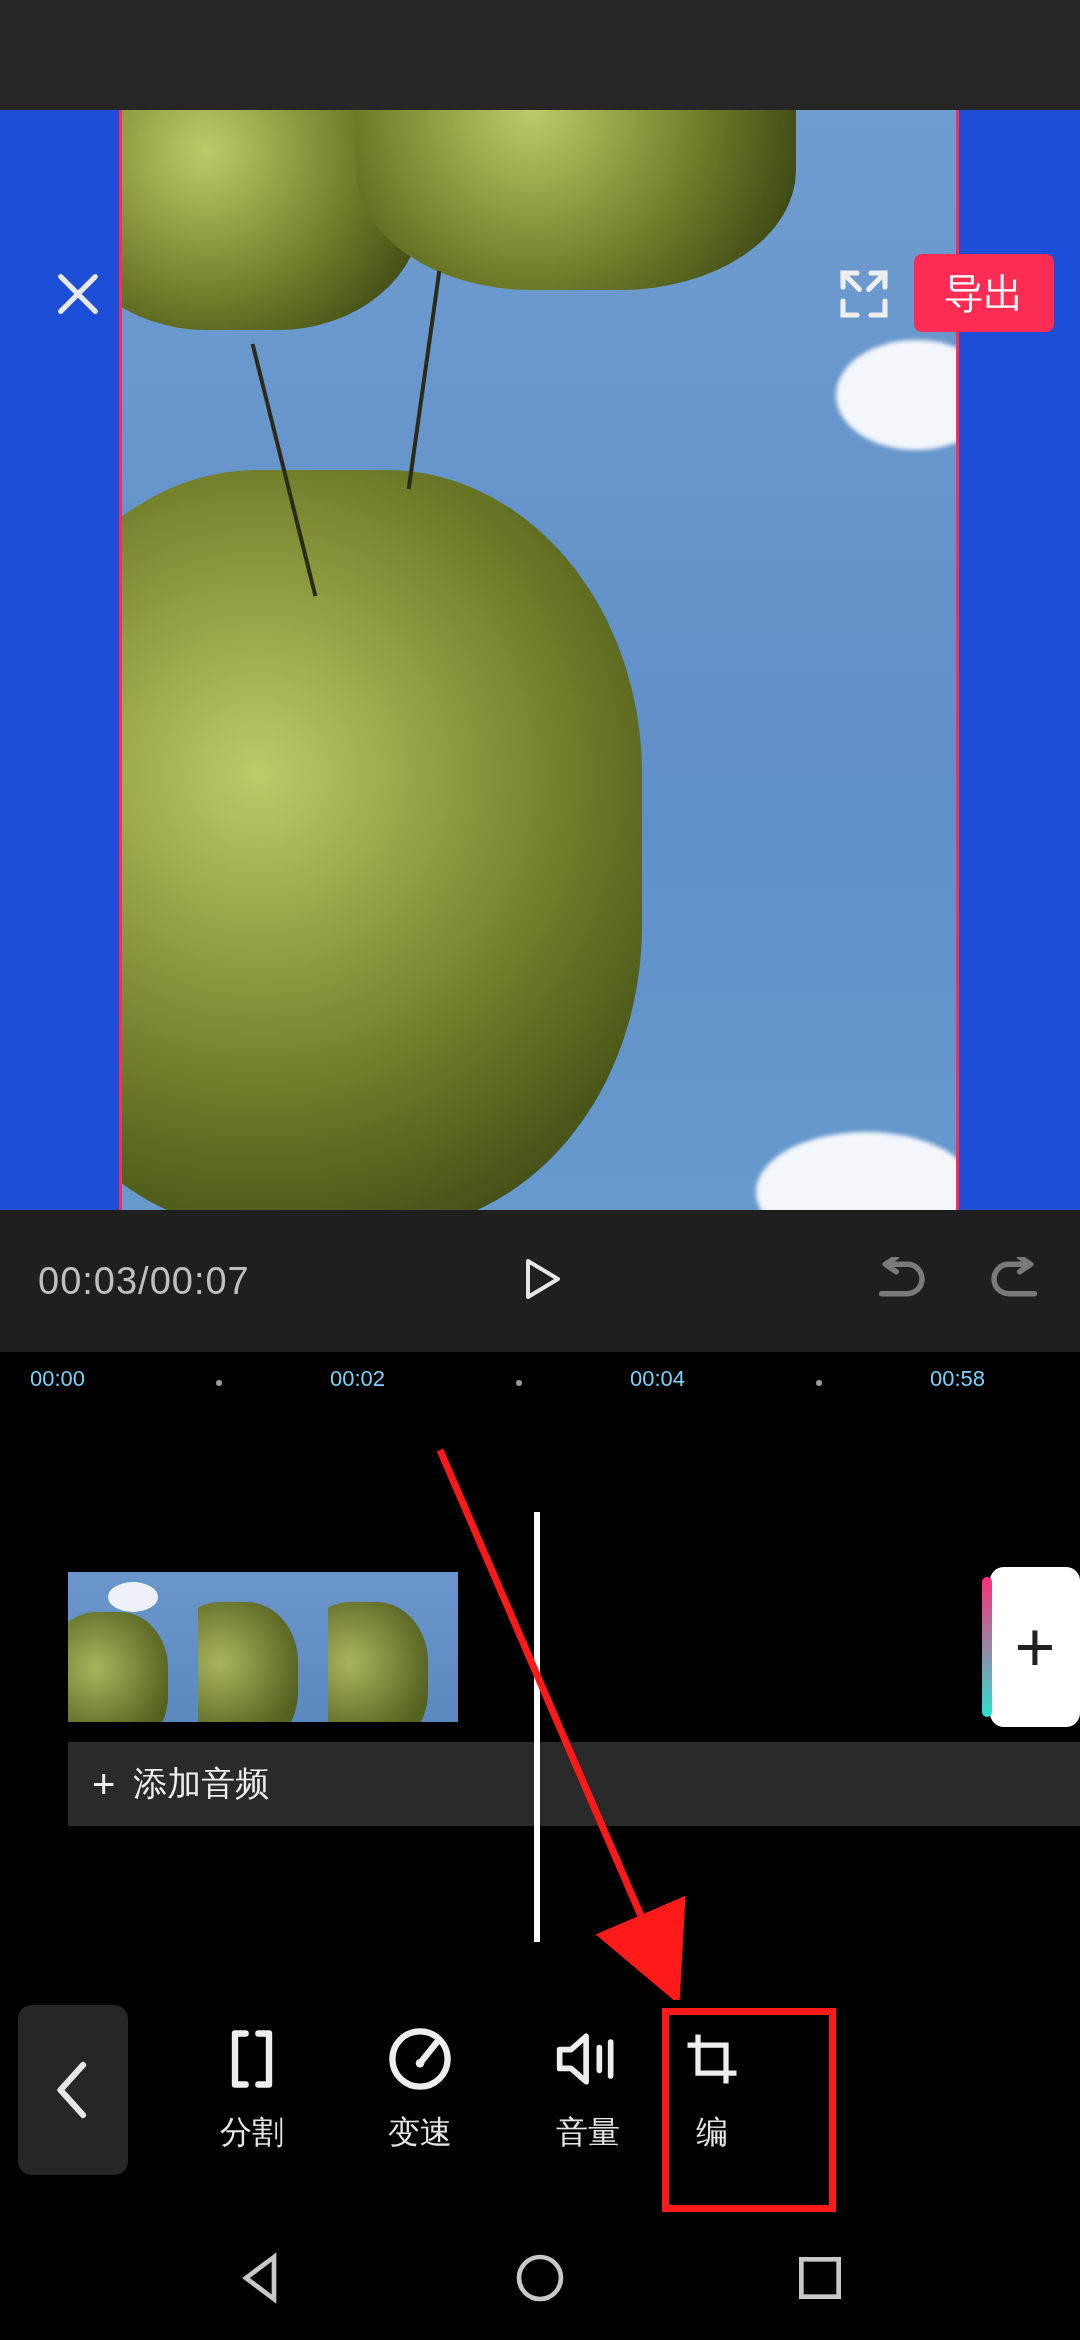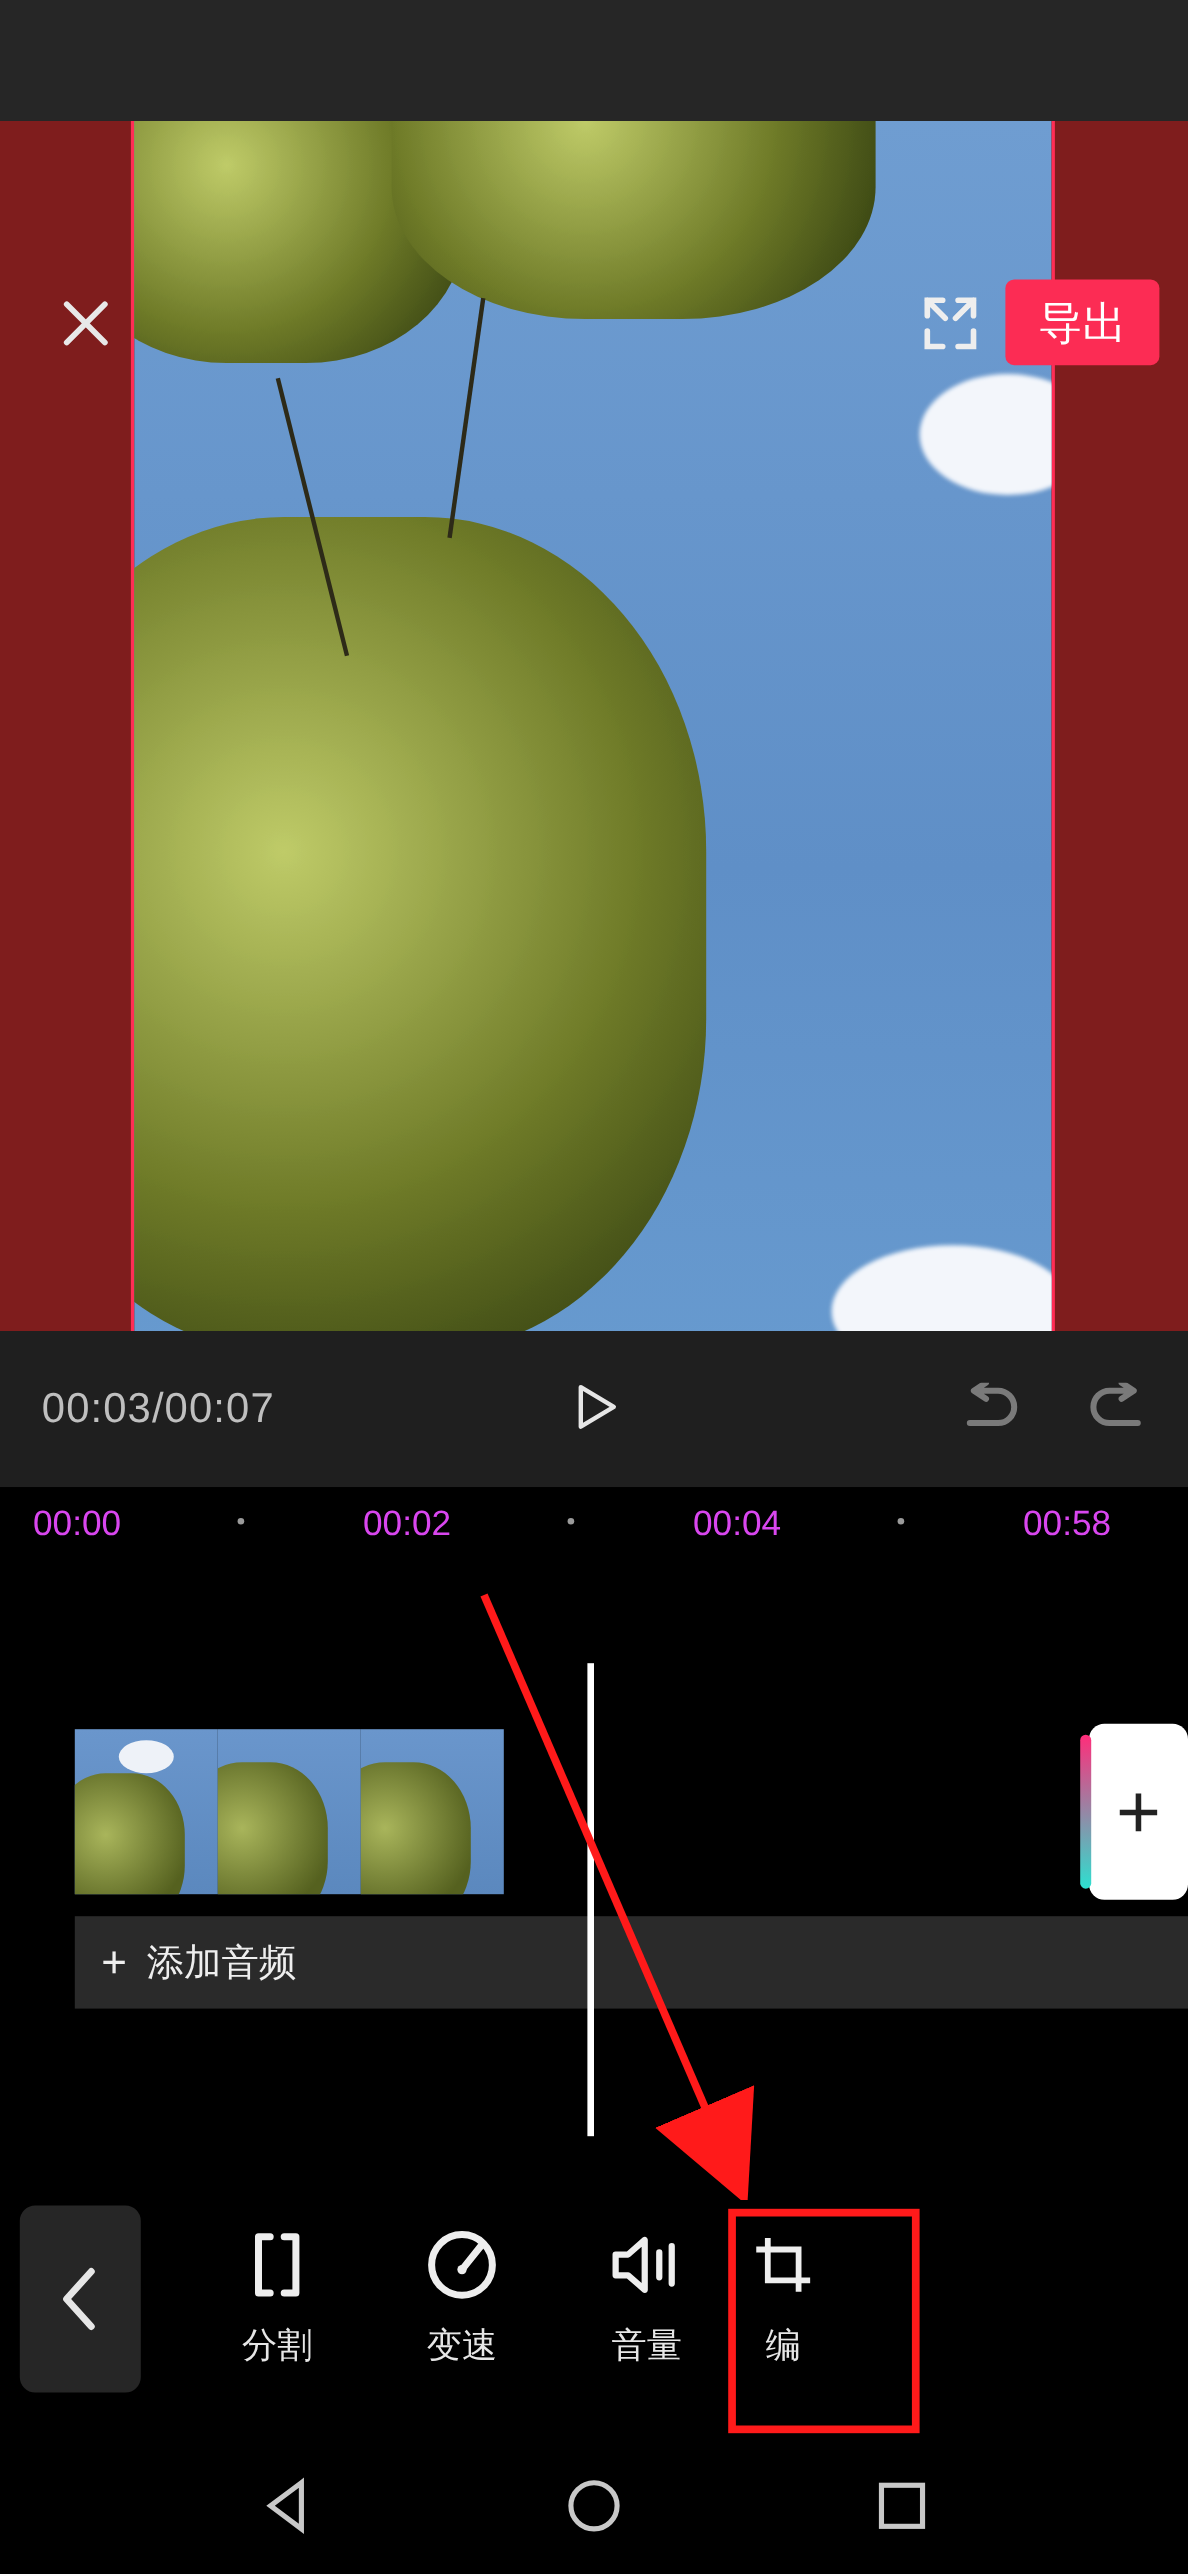--- a/index.html
+++ b/index.html
@@ -1,36 +1,36 @@
 <!DOCTYPE html>
 <html><head>
 <meta charset="utf-8">
 <style>
   * { margin: 0; padding: 0; box-sizing: border-box; }
   html, body { width: 1080px; height: 2340px; background: #000; color: #fff; font-family: -apple-system, "PingFang SC", sans-serif; overflow: hidden; }
   .status-bar { height: 110px; background: #262626; }
-  .preview-area { position: relative; height: 1100px; background: #7f1d1d; }
+  .preview-area { position: relative; height: 1100px; background: #1d4ed8; }
   .video-frame { position: absolute; left: 119px; top: 0; width: 840px; height: 1132px; border-left: 3px solid #ff2d55; border-right: 3px solid #ff2d55; overflow: hidden; }
   .sky { position: absolute; inset: 0; background: linear-gradient(180deg,#6f9dd1 0%,#5f8fc7 60%,#679acf 100%); }
   .cloud { position: absolute; background: #f3f6fb; border-radius: 50%; filter: blur(2px); }
   .tree { position: absolute; border-radius: 40%; background: radial-gradient(circle at 40% 40%, #b9c46a, #6f7a2f 55%, #3f4a1c 90%); filter: contrast(1.1); }
   .branch { position: absolute; background: #2d2a18; }
   .close-btn { position: absolute; left: 44px; top: 150px; width: 68px; height: 68px; display:flex; align-items:center; justify-content:center; }
   .close-btn svg { width: 52px; height: 52px; }
   .fullscreen-btn { position: absolute; right: 180px; top: 148px; width: 72px; height: 72px; display:flex; align-items:center; justify-content:center; }
   .fullscreen-btn svg { width: 56px; height: 56px; }
   .export-btn { position: absolute; right: 26px; top: 144px; width: 140px; height: 78px; background: #fc2c54; border-radius: 8px; display:flex; align-items:center; justify-content:center; font-size: 40px; font-weight: 500; }
   .transport { position: relative; height: 142px; background: #1f1f1f; display:flex; align-items:center; }
   .timecode { position:absolute; left: 38px; font-size: 38px; color: #bfbfbf; letter-spacing: 1px; }
   .play-btn { position:absolute; left: 50%; transform: translateX(-50%); }
   .play-btn svg { width: 48px; height: 48px; }
   .undo-btn { position:absolute; right: 150px; }
   .redo-btn { position:absolute; right: 34px; }
   .undo-btn svg,.redo-btn svg { width: 60px; height: 44px; stroke:#7a7a7a; }
-  .ruler { height: 60px; background:#000; position:relative; color:#d946ef; font-size:32px; }
+  .ruler { height: 60px; background:#000; position:relative; color:#7dd3fc; font-size:22px; }
   .ruler span { position:absolute; top:14px; }
   .ruler .dot { width:6px; height:6px; background:#9a9a9a; border-radius:50%; top:28px; }
   .timeline-zone { position:relative; height:640px; background:#000; }
   .playhead { position:absolute; left:534px; top:100px; width:6px; height:430px; background:#fff; }
   .clip-row { position:absolute; top:160px; left:68px; right:0; height:150px; display:flex; }
   .clip1 { width:390px; height:150px; display:flex; }
   .clip2 { position:relative; width:560px; height:160px; margin-top:-5px; background:#fff; border-radius:14px; padding:5px; display:flex; }
   .thumb { flex:1; background: linear-gradient(180deg,#6a96cc 0%,#5b88be 100%); position:relative; overflow:hidden; }
   .thumb .t-tree { position:absolute; background: radial-gradient(circle at 40% 40%, #a9b55b, #55611f 70%); border-radius:40%; }
   .thumb .t-cloud { position:absolute; background:#eef2f8; border-radius:50%; }

